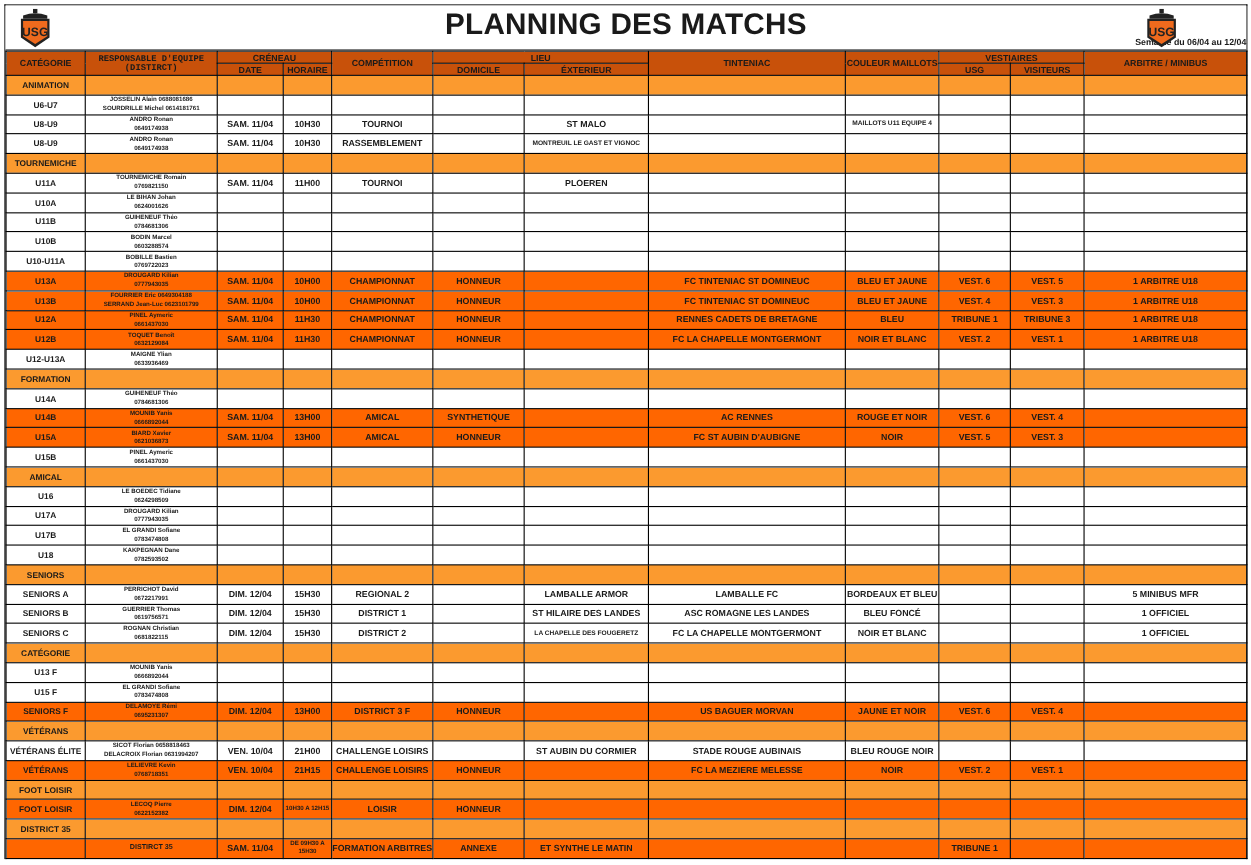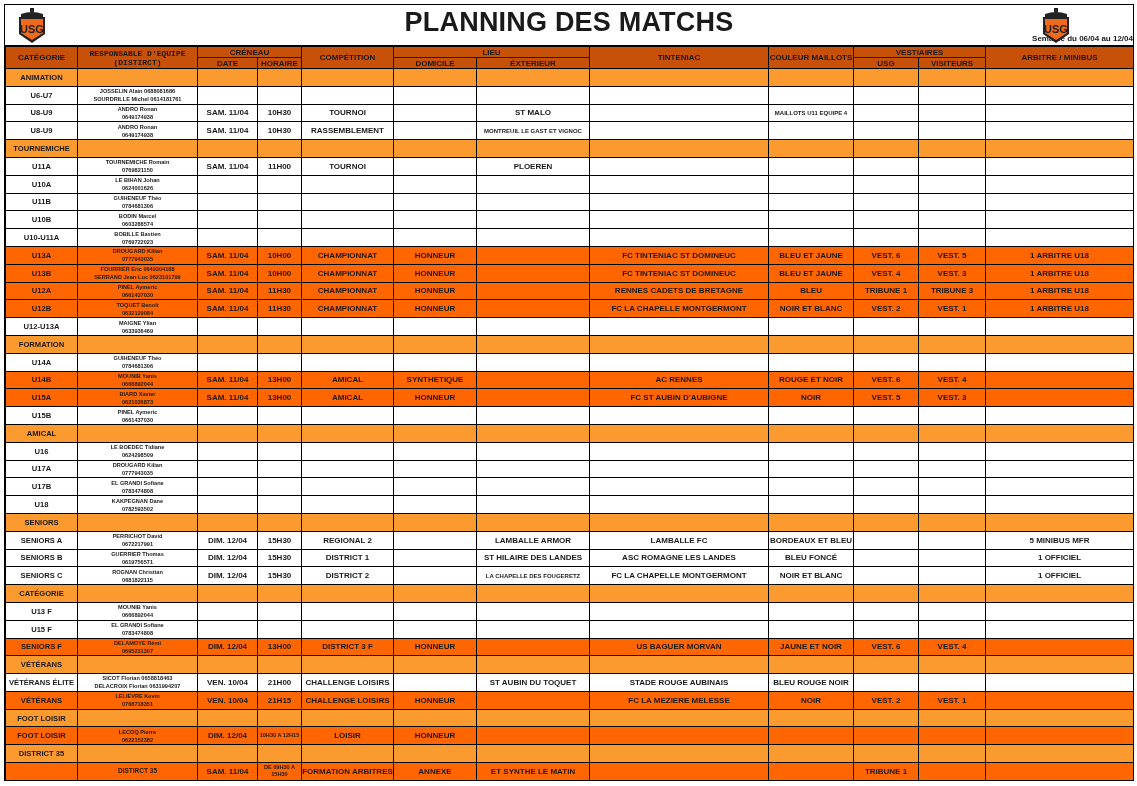--- a/index.html
+++ b/index.html
@@ -564,21 +564,21 @@
     <td></td>
     <td></td>
   </tr>
         <tr class="plain">
     <td class="cat">VÉTÉRANS ÉLITE</td>
     <td class="resp"><span>SICOT Florian 0658818463</span><br><span>DELACROIX Florian 0631994207</span></td>
     <td class="date">VEN. 10/04</td>
     <td class="hor">21H00</td>
     <td class="comp">CHALLENGE LOISIRS</td>
     <td></td>
-    <td>ST AUBIN DU TOQUET</td>
+    <td>ST AUBIN DU CORMIER</td>
     <td>STADE ROUGE AUBINAIS</td>
     <td>BLEU ROUGE NOIR</td>
     <td></td>
     <td></td>
     <td></td>
   </tr>
         <tr class="match">
     <td class="cat">VÉTÉRANS</td>
     <td class="resp"><span>LELIEVRE Kevin</span><br><span>0768718351</span></td>
     <td class="date">VEN. 10/04</td>

